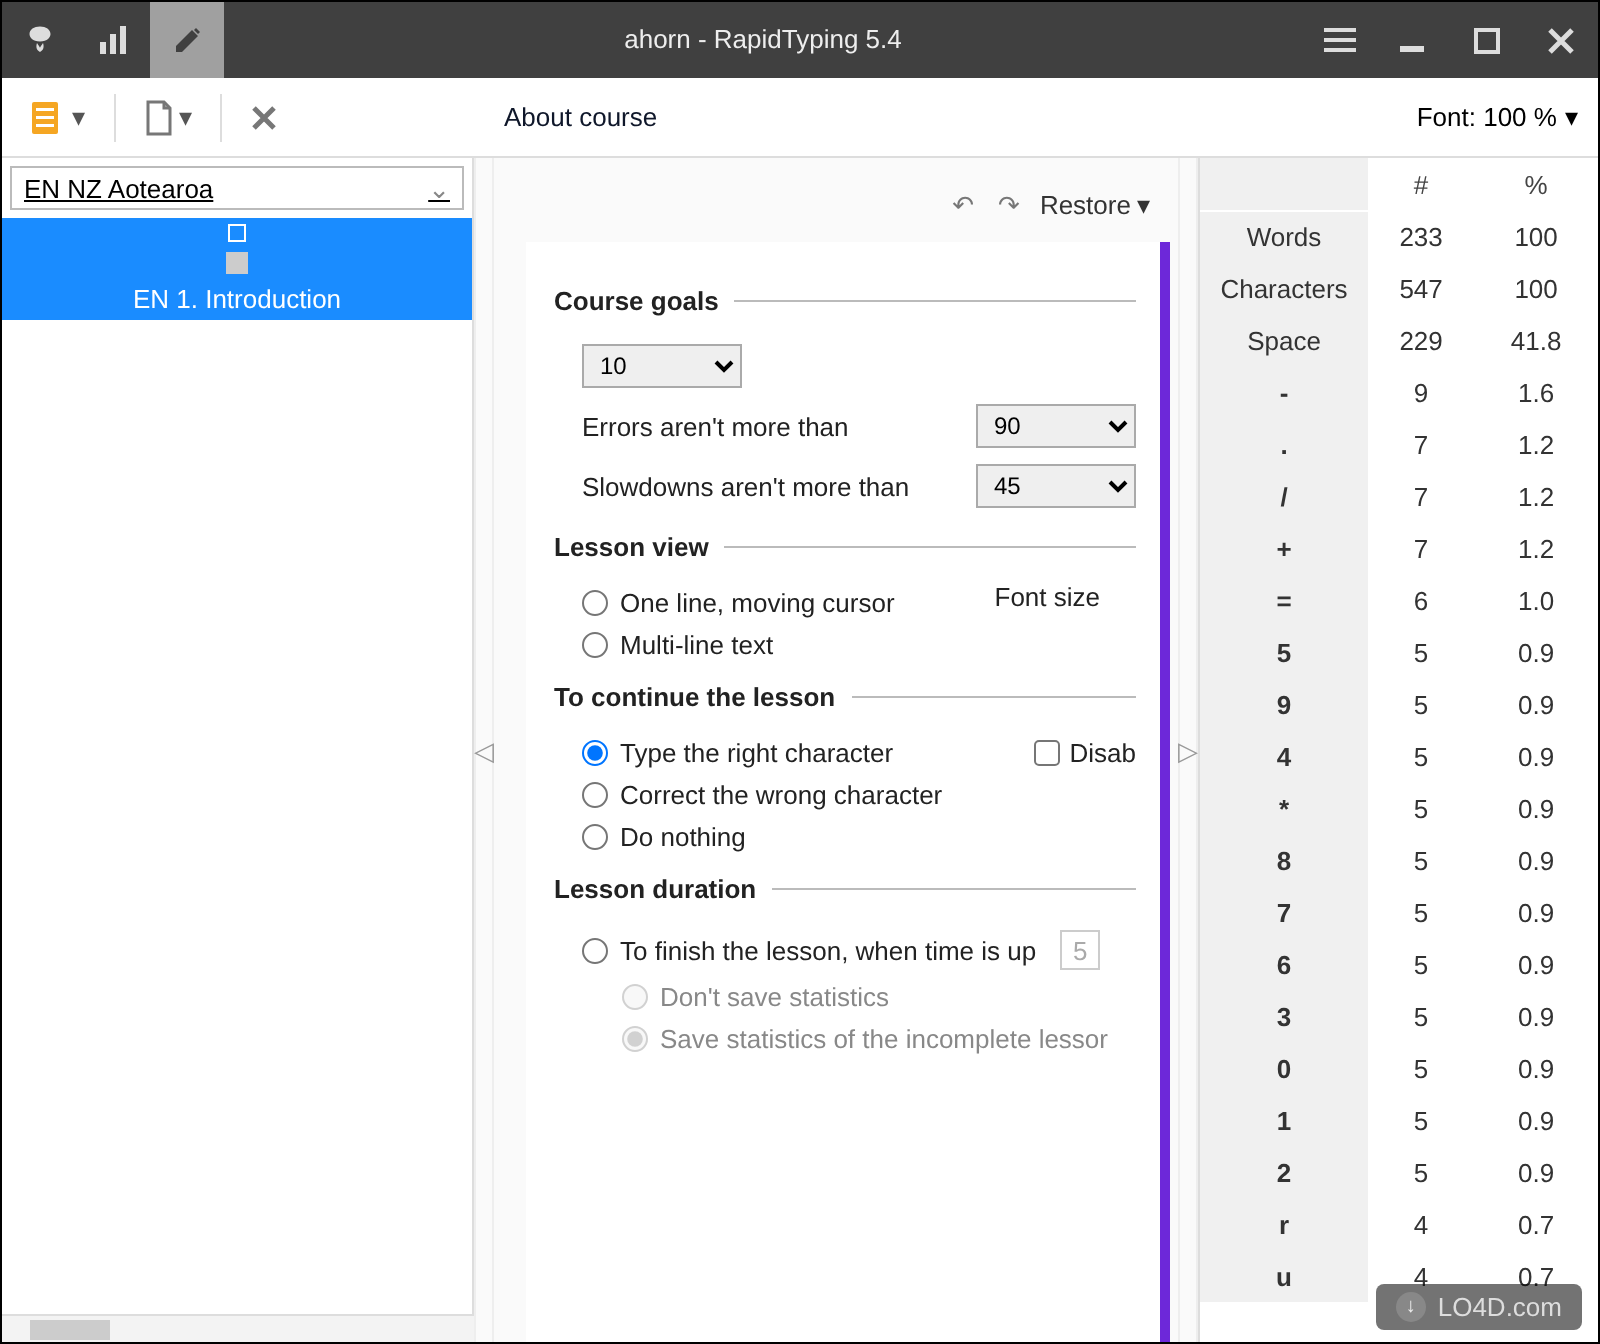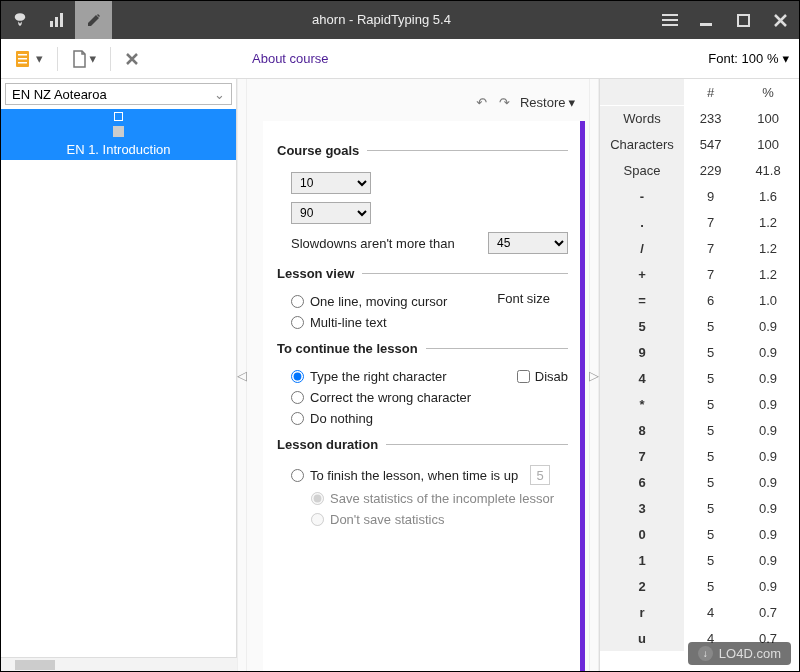--- a/index.html
+++ b/index.html
@@ -11,27 +11,27 @@
 .titlebar .title { flex:1; text-align:center; line-height:38px; color:#eee; font-size:13px; }
 .titlebar .win-btn { width:37px; display:flex; align-items:center; justify-content:center; cursor:pointer; }
 svg { display:block; }
 
 .toolbar-row { height:40px; display:flex; align-items:center; border-bottom:1px solid #ddd; }
 .left-toolbar { width:236px; display:flex; align-items:center; padding:0 6px; gap:2px; height:40px; }
 .tool-sep { width:1px; height:24px; background:#ddd; margin:0 4px; }
 .tool-btn { padding:5px 8px; display:flex; align-items:center; gap:3px; cursor:pointer; color:#555; }
 
 .tabs { display:flex; align-items:stretch; height:40px; flex:1; }
-.tab { padding:0 14px; line-height:38px; color:#4c1d95; cursor:pointer; border:1px solid transparent; }
+.tab { padding:0 14px; line-height:38px; color:#0f172a; cursor:pointer; border:1px solid transparent; }
 .tab.active { background:#e6f2fa; color:#1a6fb0; border-bottom:1px solid #e6f2fa; }
 .font-zoom { margin-left:auto; padding:0 10px; line-height:38px; display:flex; align-items:center; gap:4px; cursor:pointer; }
 
 .body-row { display:flex; height:calc(100% - 78px); }
 .sidebar { width:236px; border-right:1px solid #ddd; display:flex; flex-direction:column; }
-.combo { margin:4px; height:22px; border:1px solid #bbb; display:flex; align-items:center; padding:0 6px; font-size:12px; justify-content:space-between; cursor:pointer; }
+.combo { margin:4px; height:22px; border:1px solid #bbb; display:flex; align-items:center; padding:0 6px; font-size:12px; justify-content:space-between; cursor:pointer;text-decoration:underline; }
 .tree-item { background:#1a8cff; color:#fff; padding:3px 6px; display:flex; align-items:center; gap:5px; font-size:12px; cursor:pointer;flex-direction:column; }
 .tree-sq { width:9px; height:9px; border:1px solid #fff; display:inline-block; }
 .tree-doc { width:11px; height:11px; background:#ccc; display:inline-block; }
 
 .center { flex:1; position:relative; display:flex; }
 .splitter { width:10px; background:#fafafa; border-left:1px solid #eee; border-right:1px solid #eee; display:flex; align-items:center; justify-content:center; color:#999; cursor:pointer; }
 .options-panel { flex:1; background:#fafafa; padding:8px 4px 0 4px; overflow:hidden; }
 .options-sub { height:30px; display:flex; align-items:center; justify-content:flex-end; gap:8px; padding:0 10px; color:#777; }
 .options-sub .ico { cursor:pointer; padding:2px; }
 .options-sub .restore { color:#333; cursor:pointer; display:flex; align-items:center; gap:3px; }
@@ -177,20 +177,21 @@
         <div class="options-content">
 
           <div class="section-hdr">
             <span>Course goals</span>
               <div class="line"></div>
           </div>
           <div class="form-row">
             <select><option>10</option></select>
           </div>
           <div class="form-row">
+            <span class="lbl">Errors aren't more than</span>
             <select><option>90</option></select>
           </div>
           <div class="form-row">
             <span class="lbl">Slowdowns aren't more than</span>
             <select><option>45</option></select>
           </div>
 
           <div class="section-hdr">
             <span>Lesson view</span>
               <div class="line"></div>
@@ -231,26 +232,26 @@
           <div class="section-hdr">
             <span>Lesson duration</span>
               <div class="line"></div>
           </div>
           <div class="radio-row">
             <input type="radio" name="ld" style="">
               <span>To finish the lesson, when time is up</span>
             <input type="text" style="width: 20px; height: 20px; border: 1px solid rgb(204, 204, 204); margin-left: 6px; text-align: center; color: rgb(170, 170, 170);" value="5">
           </div>
           <label class="radio-row sub-radio grey">
+              <input type="radio" name="lds" disabled="" style="">
+              <span>Don't save statistics</span>
+            </label>
+          <label class="radio-row sub-radio grey">
               <input type="radio" name="lds" checked="" disabled="" style="">
               <span>Save statistics of the incomplete lessor</span>
-            </label>
-          <label class="radio-row sub-radio grey">
-              <input type="radio" name="lds" disabled="" style="">
-              <span>Don't save statistics</span>
             </label>
 
         </div>
       </div>
       <div class="splitter">▷</div>
     </div>
 
     <div class="stats">
       <table>
         <thead>

